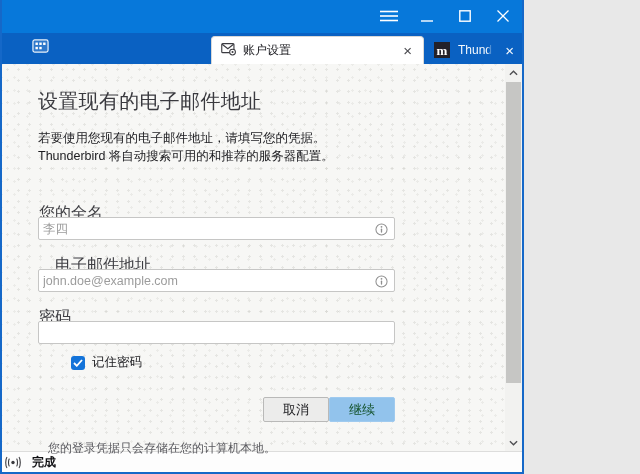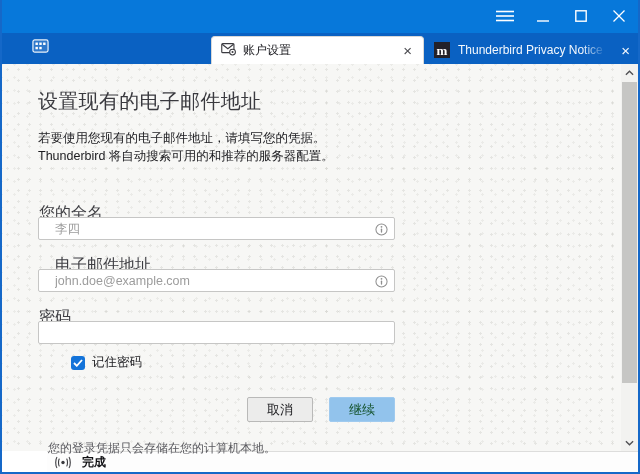--- a/index.html
+++ b/index.html
@@ -1,18 +1,18 @@
 <!DOCTYPE html>
 <html><head>
 <meta charset="utf-8">
 <style>
   html,body{margin:0;padding:0;background:#e8e8e8;}
   *{box-sizing:border-box;}
   .window{
-    width:640px;height:474px;
+    width:524px;height:474px;
     border:2px solid #1568c8;border-top:none;
     display:flex;flex-direction:column;
     background:#fff;position:relative;overflow:hidden;
     font-family:"Liberation Sans","DejaVu Sans",sans-serif;
   }
   
   .titlebar{height:33px;background:#0778da;display:flex;justify-content:flex-end;align-items:stretch;flex:0 0 auto;}
   .cap-btn{width:38px;display:flex;align-items:center;justify-content:center;cursor:default;}
   
   .tabbar{height:31px;background:#0a61c2;position:relative;flex:0 0 auto;}
@@ -54,41 +54,41 @@
     font-size:20px;font-weight:300;color:#3a3a3f;letter-spacing:0.3px;
   }
   .page-sub{position:absolute;left:36px;top:66px;font-size:12.5px;line-height:17.5px;color:#1b1b1f;}
   .page-sub span{display:block;}
   .field-label{position:absolute;left:37px;font-size:16px;color:#3d3d42;}
   .lbl-1{top:139px;} .lbl-2{top:191px;margin-left:16px;} .lbl-3{top:243px;}
   .field-wrap{position:absolute;left:36px;width:357px;height:23px;}
   .fw-1{top:153px;} .fw-2{top:205px;} .fw-3{top:257px;}
   .field-wrap input{
     width:100%;height:23px;border:1px solid #c6c6c5;border-radius:2px;background:#fff;
-    padding:0 26px 0 16px;font-size:12.5px;color:#1a1a1a;outline:none;
+    padding:0 26px 0 4px;font-size:12.5px;color:#1a1a1a;outline:none;
     font-family:"Liberation Sans","DejaVu Sans",sans-serif;
   }
   .field-wrap input::placeholder{color:#9c9c9c;opacity:1;}
   .info-icon{position:absolute;right:7px;top:5px;width:13px;height:13px;}
   .remember-row{position:absolute;left:37px;top:290px;display:flex;align-items:center;gap:7px;padding-left:32px;}
   .checkbox{width:14px;height:14px;background:#1373d9;border-radius:3px;display:flex;align-items:center;justify-content:center;}
   .remember-label{font-size:12.5px;color:#1a1a1e;}
-  .btn-row{position:absolute;left:36px;top:333px;width:357px;display:flex;justify-content:flex-end;gap:16px;}
+  .btn-row{position:absolute;left:36px;top:333px;width:357px;display:flex;justify-content:flex-end;gap:0;}
   .btn{height:25px;width:66px;border-radius:2px;font-size:13px;display:flex;align-items:center;justify-content:center;
        font-family:"Liberation Sans","DejaVu Sans",sans-serif;}
   .btn-cancel{background:#ececeb;border:1px solid #b9b9b8;color:#18181b;}
   .btn-continue{background:#92c3ec;border:1px solid #9fcaef;color:#14532d;}
   .footer-note{position:absolute;left:46px;top:376px;font-size:12px;color:#59595e;}
   
   .scrollbar{position:absolute;top:0;right:0;width:17px;height:100%;background:#f2f2f0;}
   .sb-arrow{position:absolute;left:0;width:17px;height:15px;display:flex;align-items:center;justify-content:center;}
   .sb-up{top:1px;} .sb-down{bottom:1px;}
   .sb-thumb{position:absolute;left:1px;top:18px;width:15px;height:301px;background:#c6c6c4;}
   
-  .statusbar{height:21px;flex:0 0 auto;background:#fdfdfd;border-top:1px solid #dddddc;display:flex;align-items:center;padding-left:5px;margin-left:45px;}
+  .statusbar{height:21px;flex:0 0 auto;background:#fdfdfd;border-top:1px solid #dddddc;display:flex;align-items:center;}
   .status-icon{width:22px;display:flex;align-items:center;justify-content:center;}
   .status-text{font-size:12px;font-weight:bold;color:#111114;margin-left:8px;}
 </style>
 </head>
 <body>
 
 <div class="window">
 
   <div class="titlebar">
     <div class="cap-btn">

